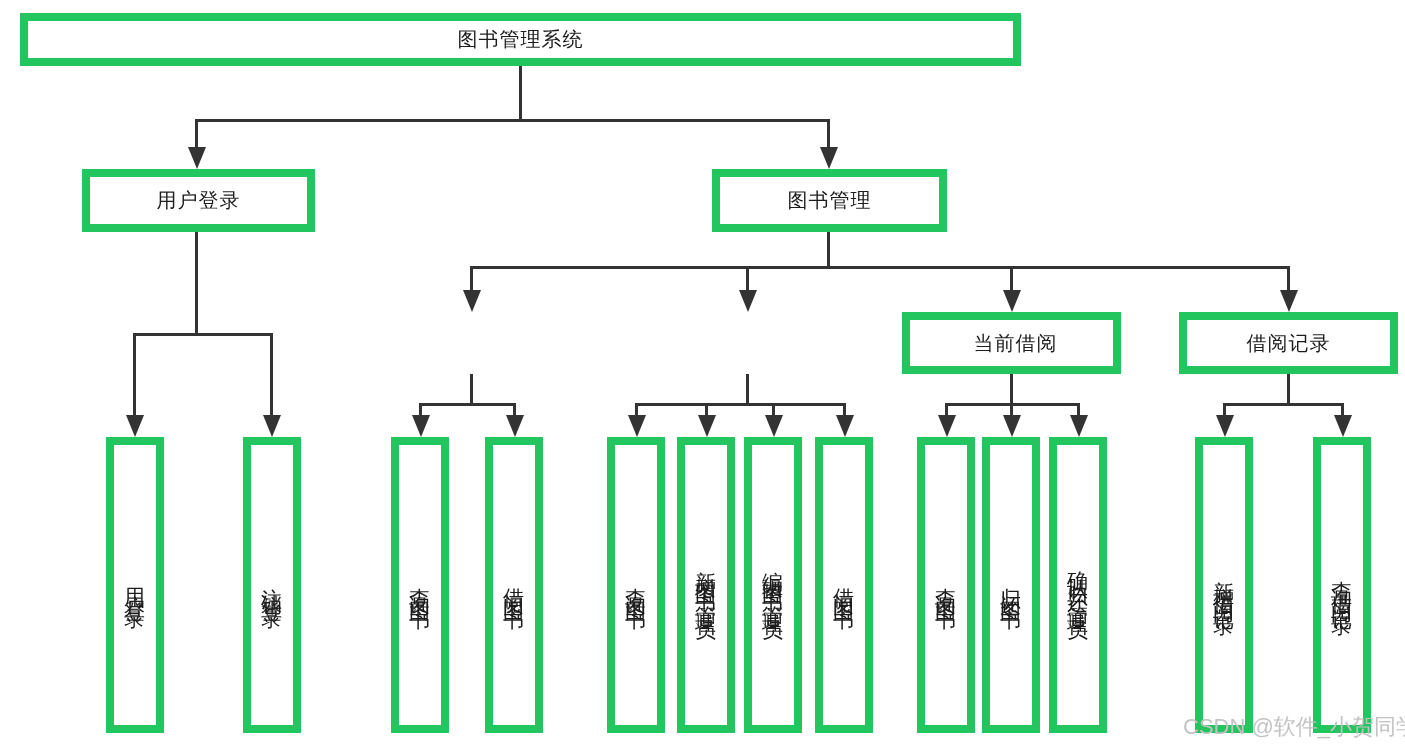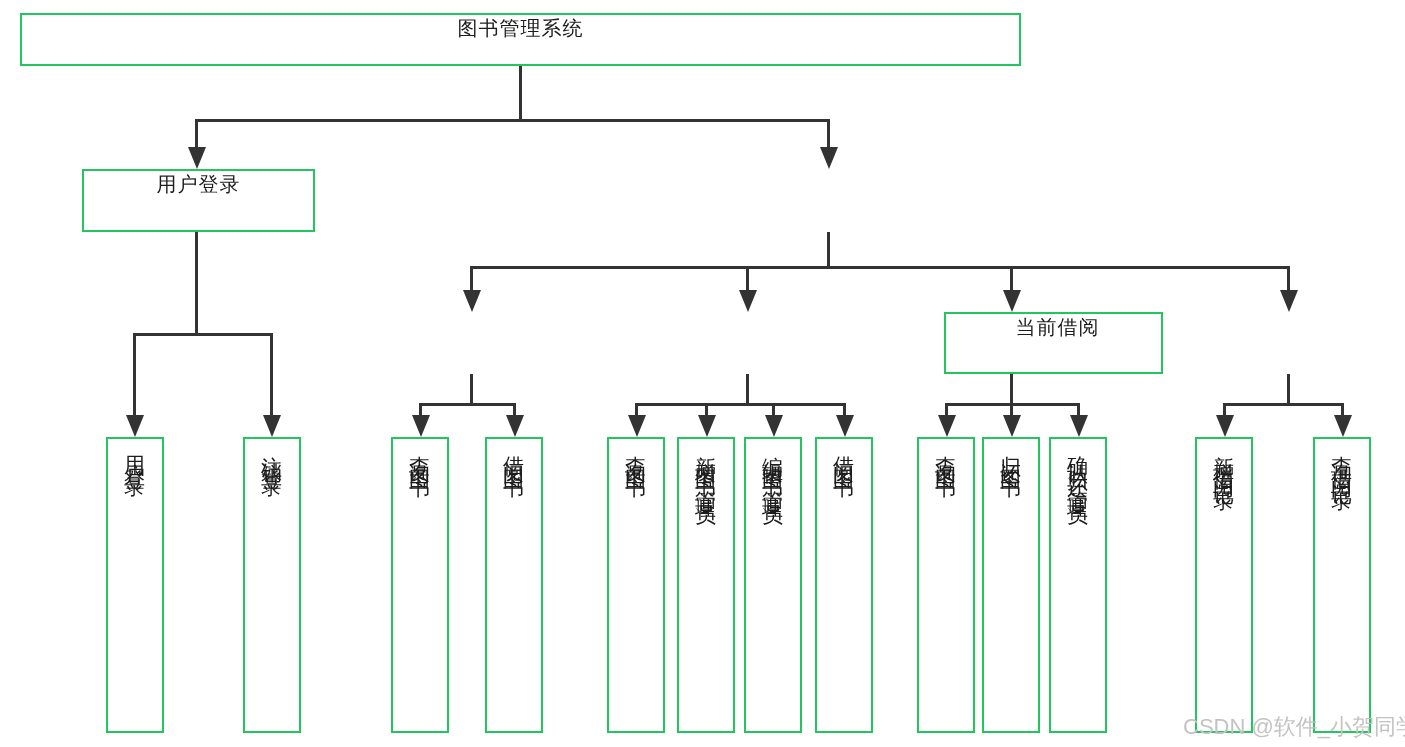--- a/index.html
+++ b/index.html
@@ -7,24 +7,24 @@
     position: relative;
     width: 1405px;
     height: 747px;
     background: #ffffff;
     font-family: "Liberation Sans", sans-serif;
     overflow: hidden;
   }
   .node {
     position: absolute;
     box-sizing: border-box;
-    border: 2px solid #22c55e;
+    border: 8px solid #22c55e;
     background: #ffffff;
     display: flex;
-    align-items: flex-start;
+    align-items: center;
     justify-content: center;
     color: #1c1c1c;
   }
   .h-node { font-size: 20px; letter-spacing: 1px; }
   .v-node .vtext {
     display: inline-block;
     writing-mode: vertical-rl;
     font-size: 21px;
     letter-spacing: 7px;
     line-height: 1.1;
@@ -60,41 +60,47 @@
   <div class="vline" style="left:519px; top:66px; height:55px;"></div>
   <div class="hline" style="left:195px; top:119px; width:634px;"></div>
   <div class="vline" style="left:195px; top:119px; height:32px;"></div>
   <div class="arrow" style="left:188px; top:147px;"></div>
   <div class="vline" style="left:827px; top:119px; height:32px;"></div>
   <div class="arrow" style="left:820px; top:147px;"></div>
 
   <div class="node h-node" style="left:82px; top:169px; width:233px; height:63px;">
     <span>用户登录</span>
   </div>
+  <div class="node h-node" style="left:712px; top:169px; width:235px; height:63px;">
+    <span>图书管理</span>
+  </div>
 
   <div class="vline" style="left:195px; top:232px; height:104px;"></div>
   <div class="hline" style="left:133px; top:333px; width:140px;"></div>
   <div class="vline" style="left:133px; top:333px; height:92px;"></div>
   <div class="arrow" style="left:126px; top:415px;"></div>
   <div class="vline" style="left:270px; top:333px; height:92px;"></div>
   <div class="arrow" style="left:263px; top:415px;"></div>
 
   <div class="vline" style="left:827px; top:232px; height:37px;"></div>
   <div class="hline" style="left:470px; top:266px; width:819px;"></div>
   <div class="vline" style="left:470px; top:266px; height:26px;"></div>
   <div class="arrow" style="left:463px; top:290px;"></div>
   <div class="vline" style="left:746px; top:266px; height:26px;"></div>
   <div class="arrow" style="left:739px; top:290px;"></div>
   <div class="vline" style="left:1010px; top:266px; height:26px;"></div>
   <div class="arrow" style="left:1003px; top:290px;"></div>
   <div class="vline" style="left:1287px; top:266px; height:26px;"></div>
   <div class="arrow" style="left:1280px; top:290px;"></div>
 
-  <div class="node h-node" style="left:944px; top:312px; width:219px; height:62px;padding-left:8px;">
+  <div class="node h-node" style="left:902px; top:312px; width:219px; height:62px;padding-left:8px;">
     <span>当前借阅</span>
+  </div>
+  <div class="node h-node" style="left:1179px; top:312px; width:219px; height:62px;">
+    <span>借阅记录</span>
   </div>
 
   <div class="vline" style="left:470px; top:374px; height:32px;"></div>
   <div class="hline" style="left:419px; top:403px; width:97px;"></div>
   <div class="vline" style="left:419px; top:403px; height:24px;"></div>
   <div class="arrow" style="left:412px; top:415px;"></div>
   <div class="vline" style="left:513px; top:403px; height:24px;"></div>
   <div class="arrow" style="left:506px; top:415px;"></div>
 
   <div class="vline" style="left:746px; top:374px; height:32px;"></div>

